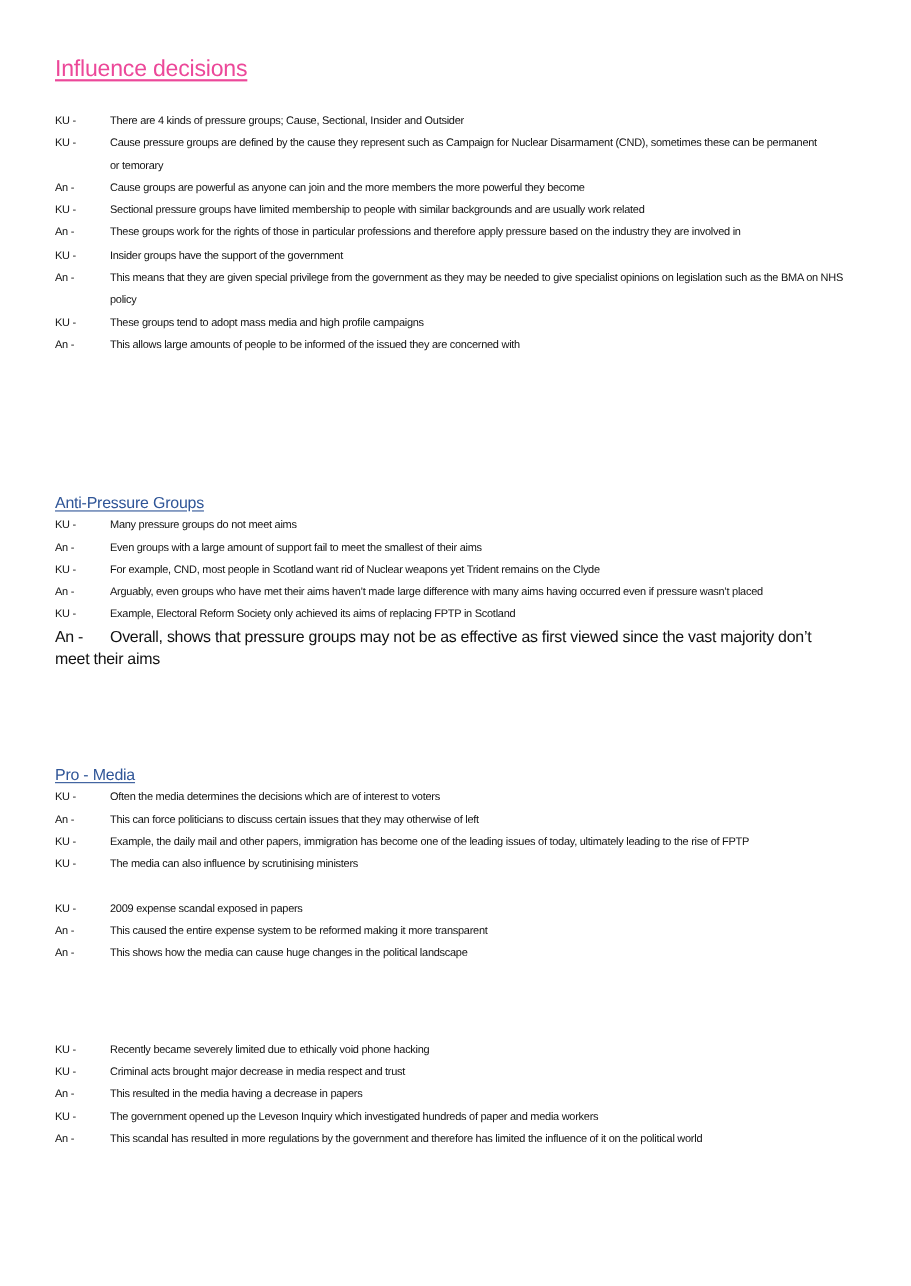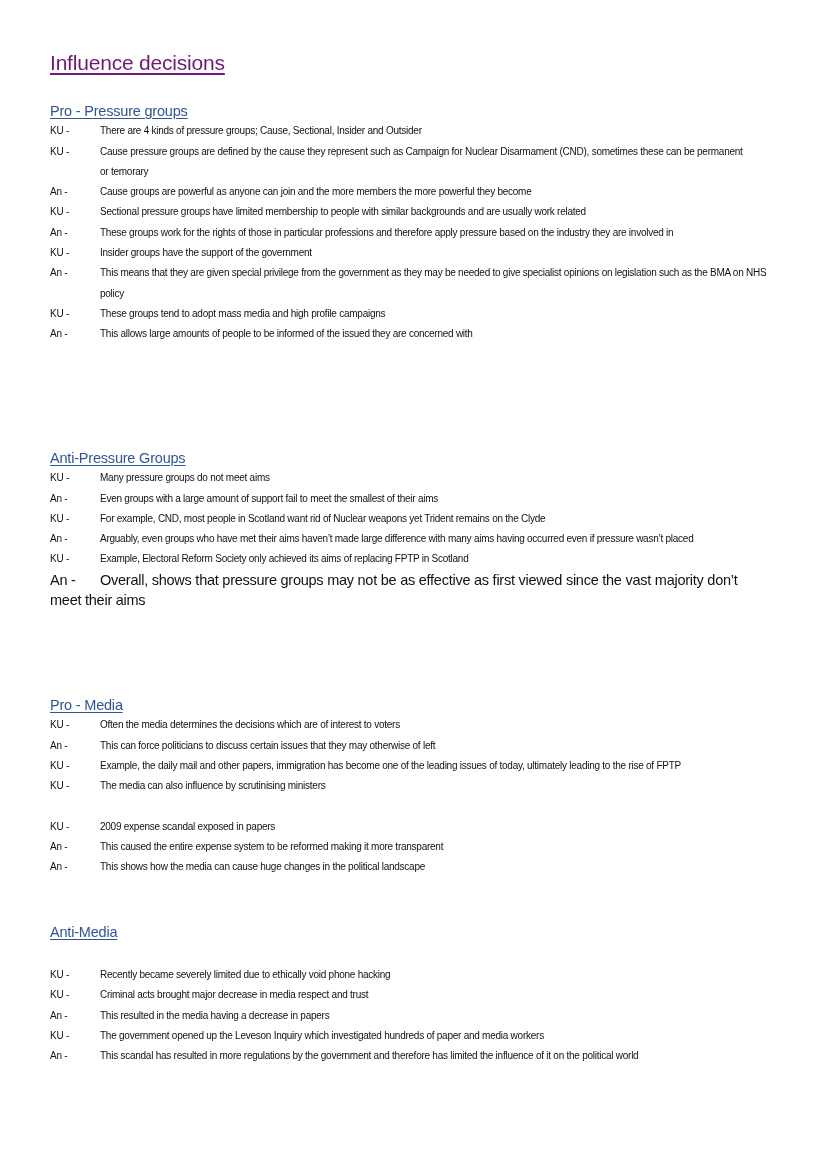--- a/index.html
+++ b/index.html
@@ -1,39 +1,38 @@
 <!DOCTYPE html>
 <html><head>
 <meta charset="utf-8">
 <style>
   html, body { margin: 0; padding: 0; background: #ffffff; }
   body { width: 828px; height: 1169px; position: relative; overflow: hidden;
          font-family: "Liberation Sans", sans-serif; color: #111; }
   .page { position: absolute; left: 0; top: 0; width: 828px; height: 1169px; }
-  .title { position: absolute; left: 50px; top: 51px; font-size: 21px; color: #701a75;
+  .title { position: absolute; left: 50px; top: 51px; font-size: 21px; color: #ec4899;
            text-decoration: underline; text-underline-offset: 3px; letter-spacing: -0.2px; }
   .section { position: absolute; left: 50px; width: 740px; }
   .heading { font-size: 14.5px; color: #2f5597; text-decoration: underline; text-underline-offset: 2px;
              height: 20.3px; line-height: 20.3px; letter-spacing: -0.2px; }
   .row { display: flex; font-size: 10px; line-height: 20.3px; letter-spacing: -0.25px; }
   .tag { width: 50px; flex: 0 0 50px; }
   .txt { flex: 1; }
   .gap { height: 20.3px; }
   .wrapfull { font-size: 14.5px; line-height: 20.3px; letter-spacing: -0.25px; }
   .wrapfull .tag { display: inline-block; width: 50px; }
 </style>
 </head>
 <body>
 
 <div class="page">
 
   <div class="title">Influence decisions</div>
 
   <div class="section" style="top:101px;">
-    <div class="heading">Pro - Pressure groups</div>
     <div class="row">
         <span class="tag">KU -</span>
         <span class="txt">There are 4 kinds of pressure groups; Cause, Sectional, Insider and Outsider</span>
       </div>
     <div class="row">
         <span class="tag">KU -</span>
         <span class="txt" style="max-width:645px">Cause pressure groups are defined by the cause they represent such as Campaign for Nuclear Disarmament (CND), sometimes these can be permanent or temorary</span>
       </div>
     <div class="row">
         <span class="tag">An -</span>
@@ -117,21 +116,20 @@
         <span class="tag">An -</span>
         <span class="txt">This caused the entire expense system to be reformed making it more transparent</span>
       </div>
     <div class="row">
         <span class="tag">An -</span>
         <span class="txt">This shows how the media can cause huge changes in the political landscape</span>
       </div>
   </div>
 
   <div class="section" style="top:922px;">
-    <div class="heading">Anti-Media</div>
     <div class="gap" style="height:22.7px"></div>
     <div class="row">
         <span class="tag">KU -</span>
         <span class="txt">Recently became severely limited due to ethically void phone hacking</span>
       </div>
     <div class="row">
         <span class="tag">KU -</span>
         <span class="txt">Criminal acts brought major decrease in media respect and trust</span>
       </div>
     <div class="row">

